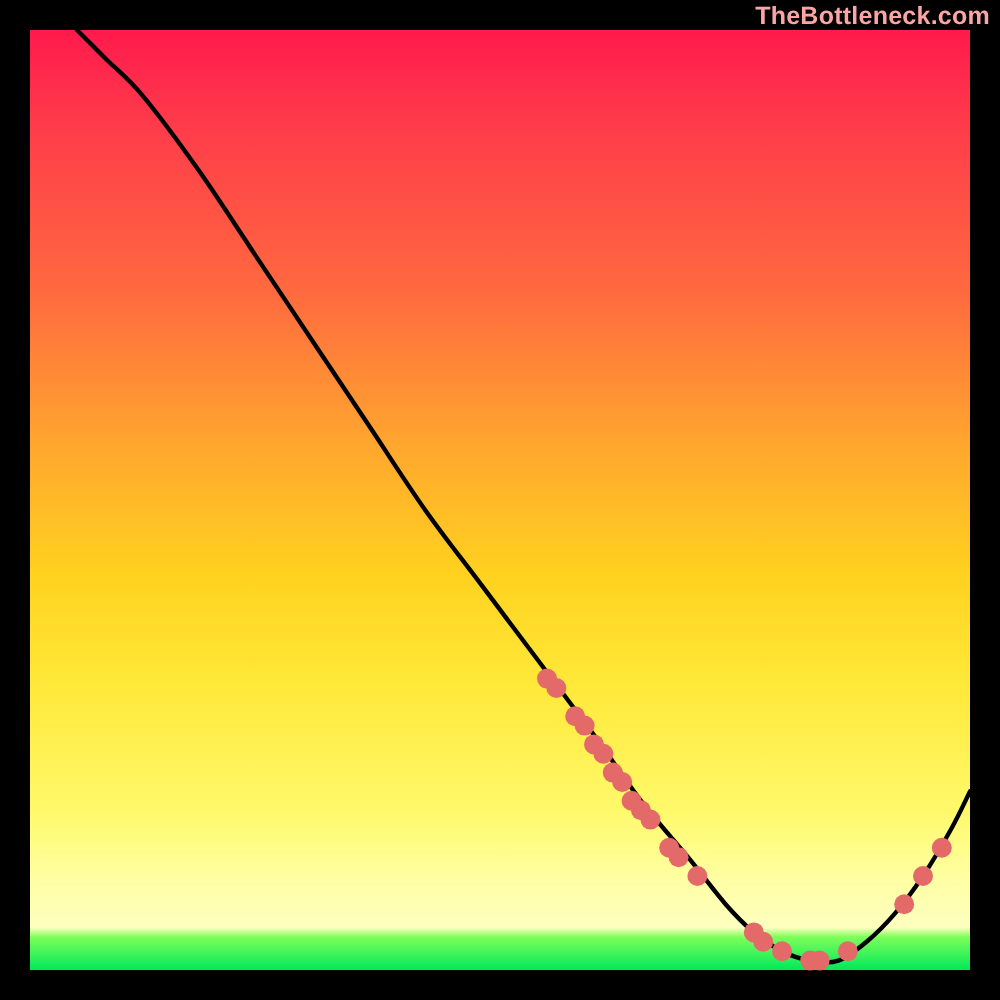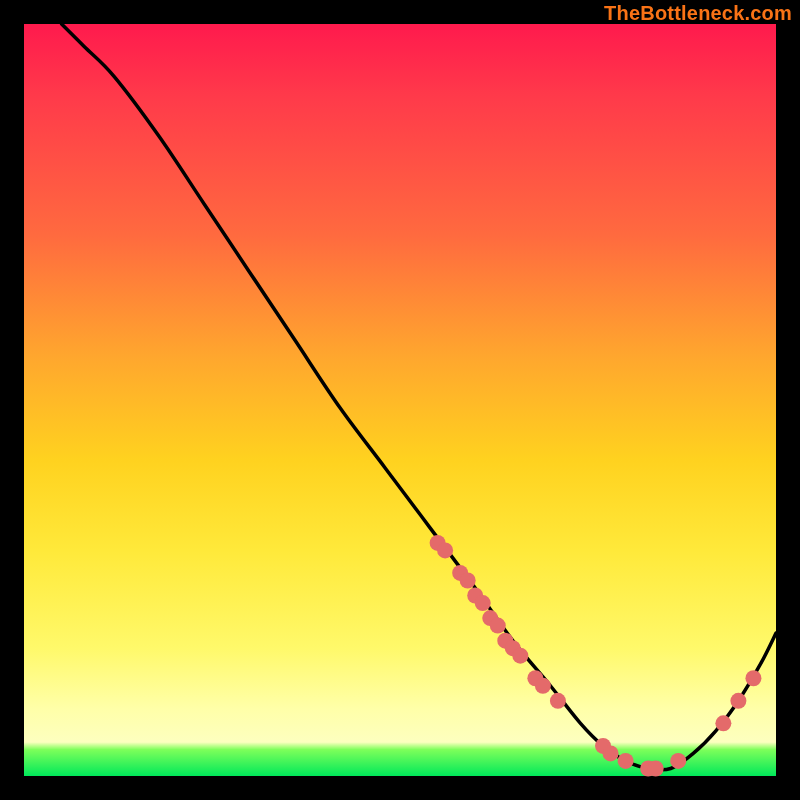--- a/index.html
+++ b/index.html
@@ -37,21 +37,21 @@
       #7dff5a 96.5%,
       #00e85a 100%
     );
   }
   .attribution {
     position: absolute;
     top: 2px;
     right: 8px;
     font-size: 20px;
     font-weight: 600;
-    color: #f97316;
+    color: #fca5a5;
     letter-spacing: 0.2px;
     user-select: none;
   }
   svg.overlay {
     position: absolute;
     left: 0;
     top: 0;
     width: 752px;
     height: 752px;
     overflow: visible;

